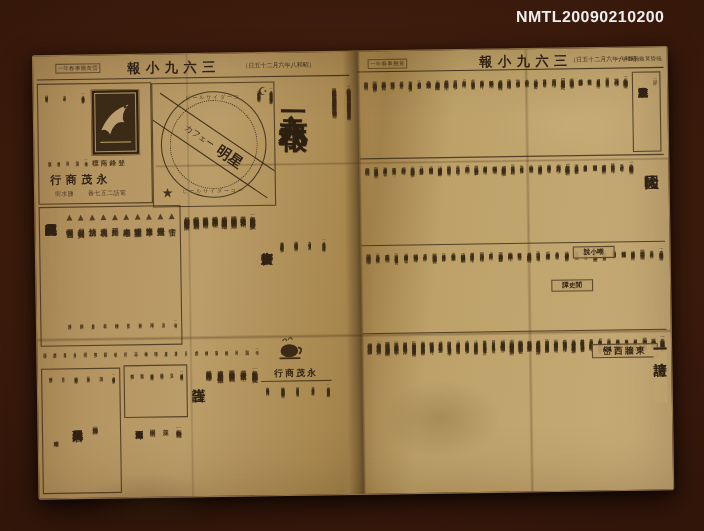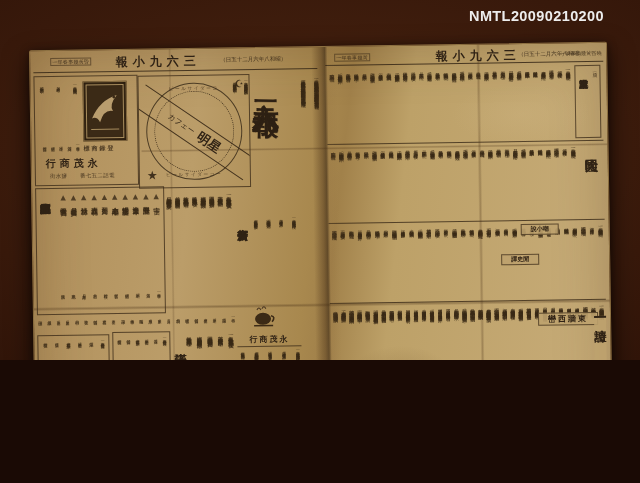--- a/index.html
+++ b/index.html
@@ -1,17 +1,17 @@
 <!DOCTYPE html>
 <html><head>
 <meta charset="utf-8">
 <style>
 *{margin:0;padding:0;box-sizing:border-box}
 html,body{width:640px;height:483px;overflow:hidden;background:#1a0a05;font-family:"DejaVu Sans",sans-serif}
-.scene{position:relative;width:640px;height:360px;background:radial-gradient(130% 115% at 50% 42%,#4a2410 0%,#38190b 45%,#230d05 100%);overflow:hidden}
+.scene{position:relative;width:640px;height:483px;background:radial-gradient(130% 115% at 50% 42%,#4a2410 0%,#38190b 45%,#230d05 100%);overflow:hidden}
 .watermark{position:absolute;top:8px;right:36px;color:#ededed;font:600 14.5px "Liberation Sans",sans-serif;letter-spacing:.4px}
 .paper{position:absolute;left:32px;top:46px;width:578px;height:404px;transform:rotate(-.85deg);background:linear-gradient(97deg,#b08f5b,#bb9d69 28%,#a8884e 48%,#a1814a 52%,#bda168 62%,#c7ac79 100%);border:1px solid #8d7142;border-radius:2px;box-shadow:0 10px 26px rgba(0,0,0,.65),0 2px 8px rgba(0,0,0,.5),inset 0 0 55px rgba(70,40,12,.28)}
 .page{position:absolute;top:0;height:100%}
 .page-l{left:0;width:292px}
 .page-r{left:292px;width:286px}
 .vt{writing-mode:vertical-rl}
 .vrow{display:flex;flex-direction:row-reverse;justify-content:space-between;overflow:hidden}
 .vrow span{writing-mode:vertical-rl;font-size:5px;line-height:1.12;letter-spacing:.4px;color:rgba(56,41,23,.8);overflow:hidden}
 .c-xs span{font-size:4.3px}
 .c-md span{font-size:5.5px}

